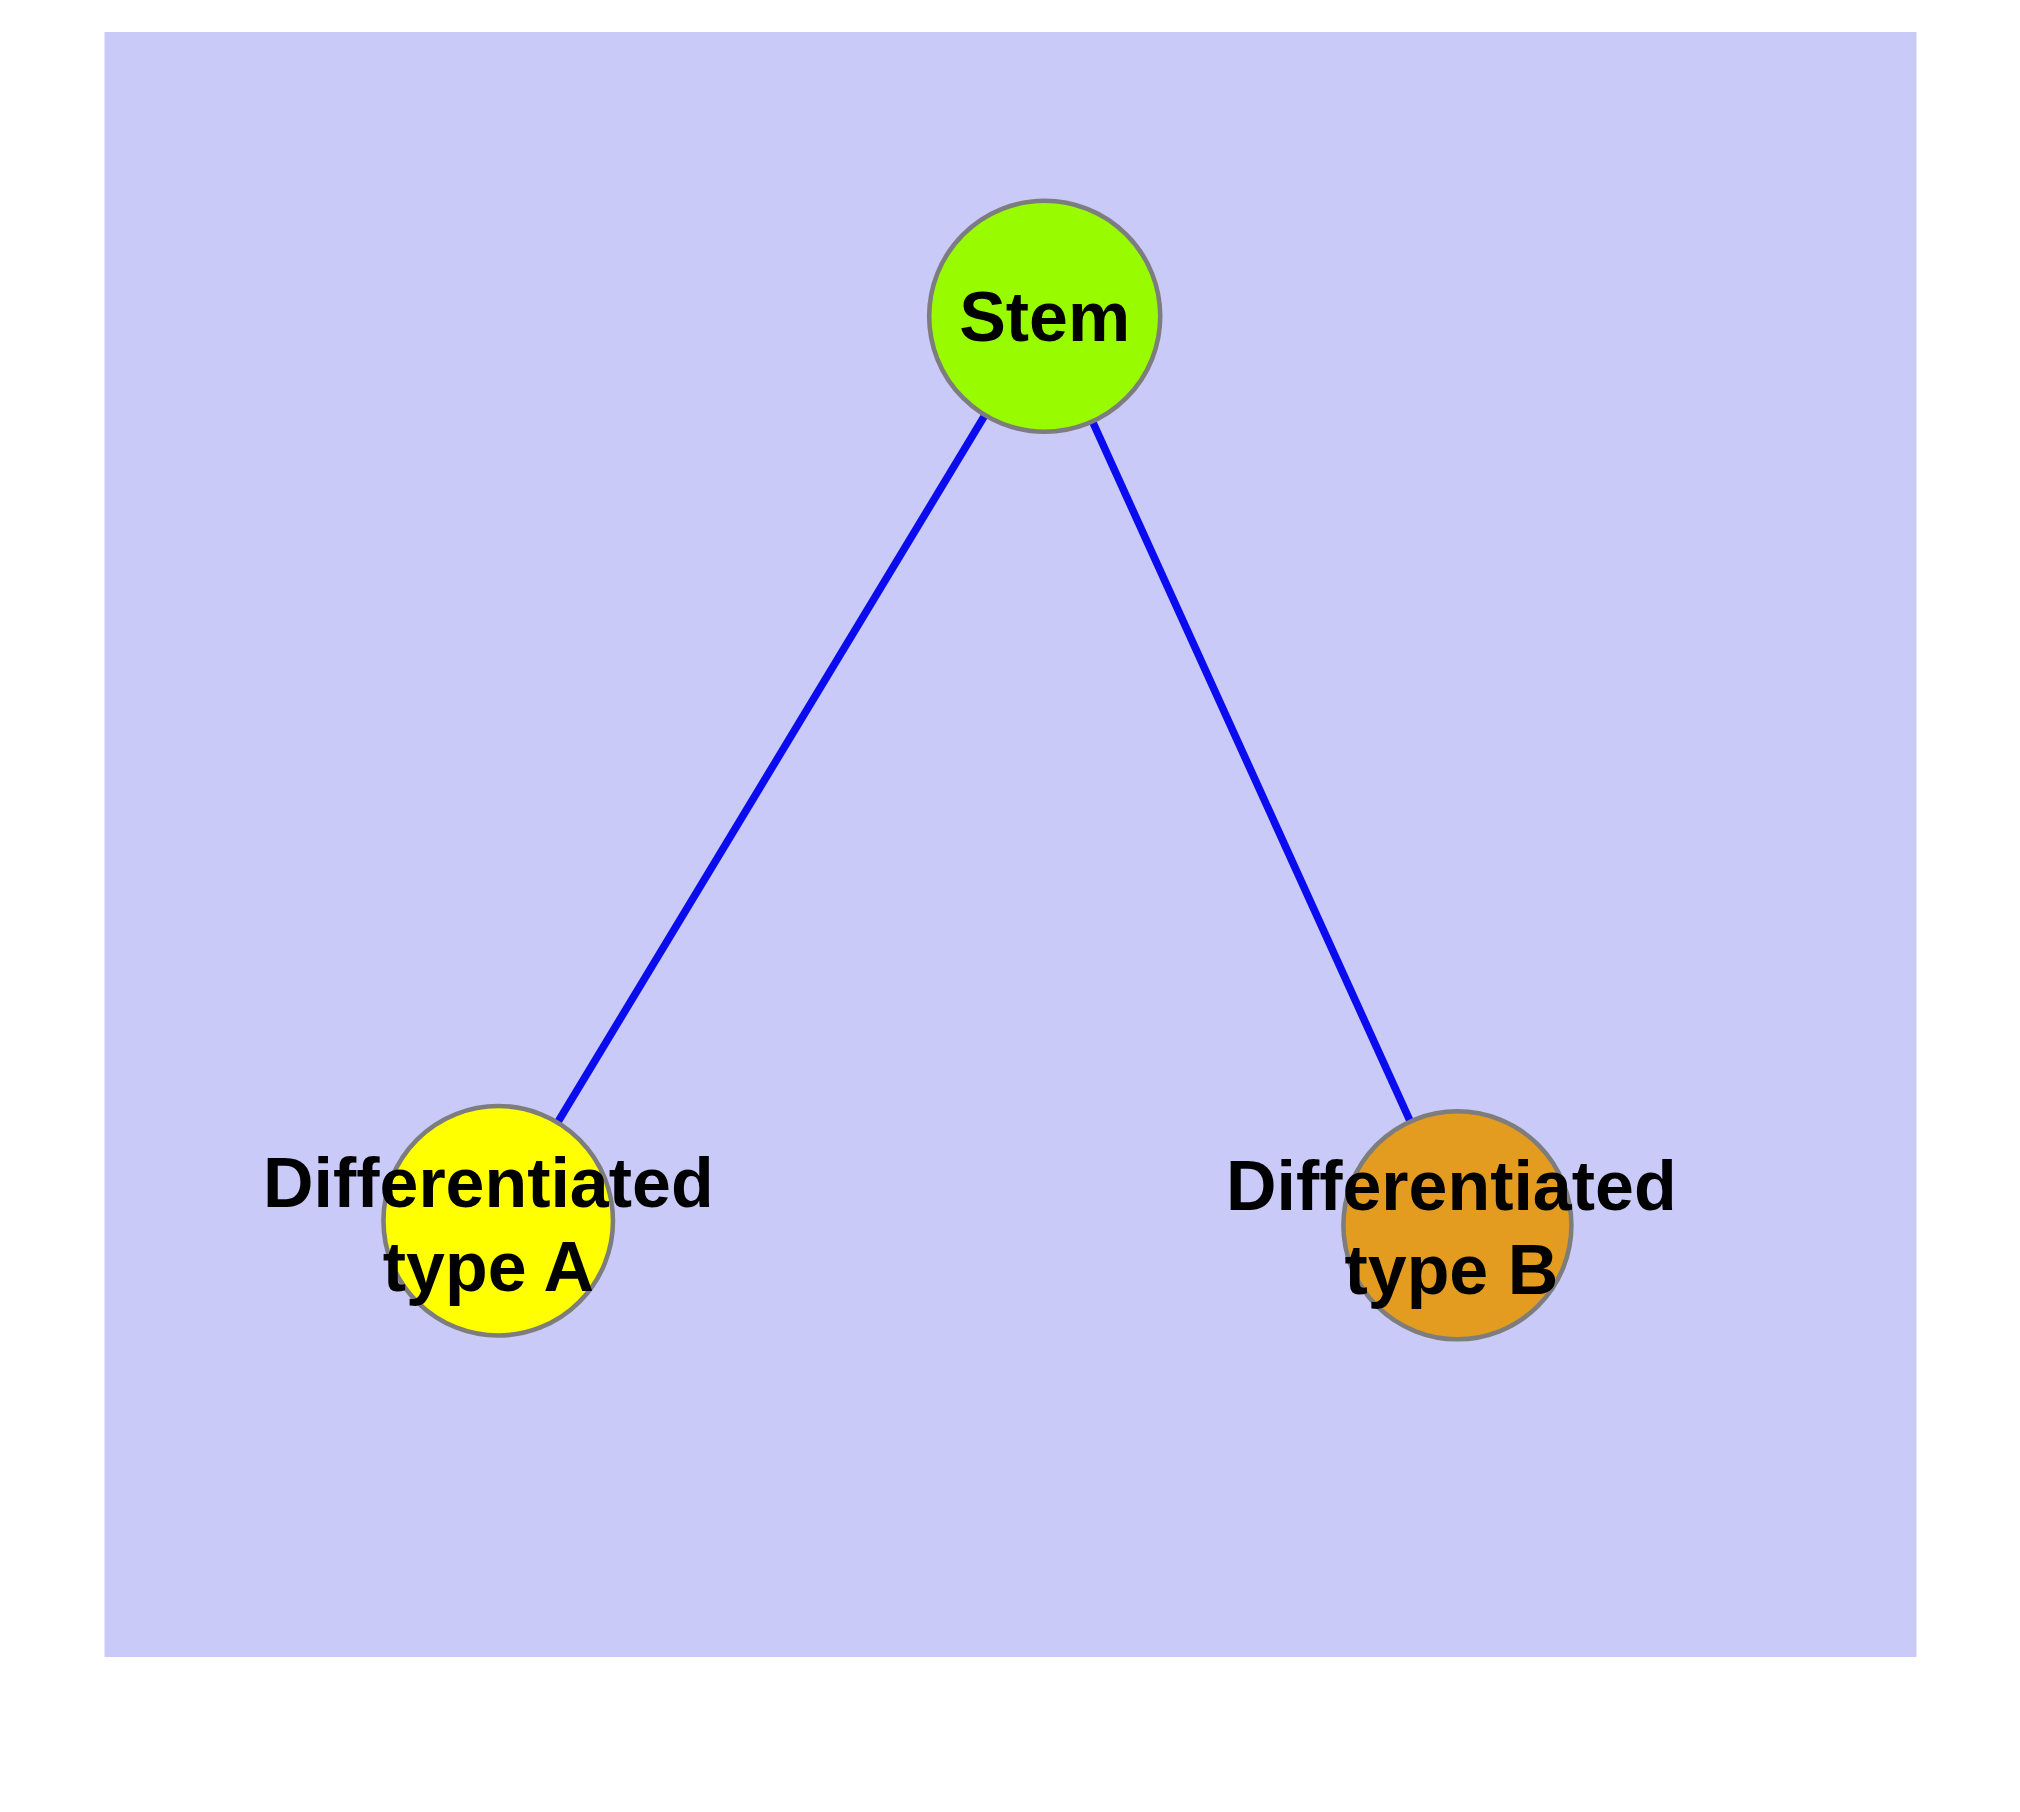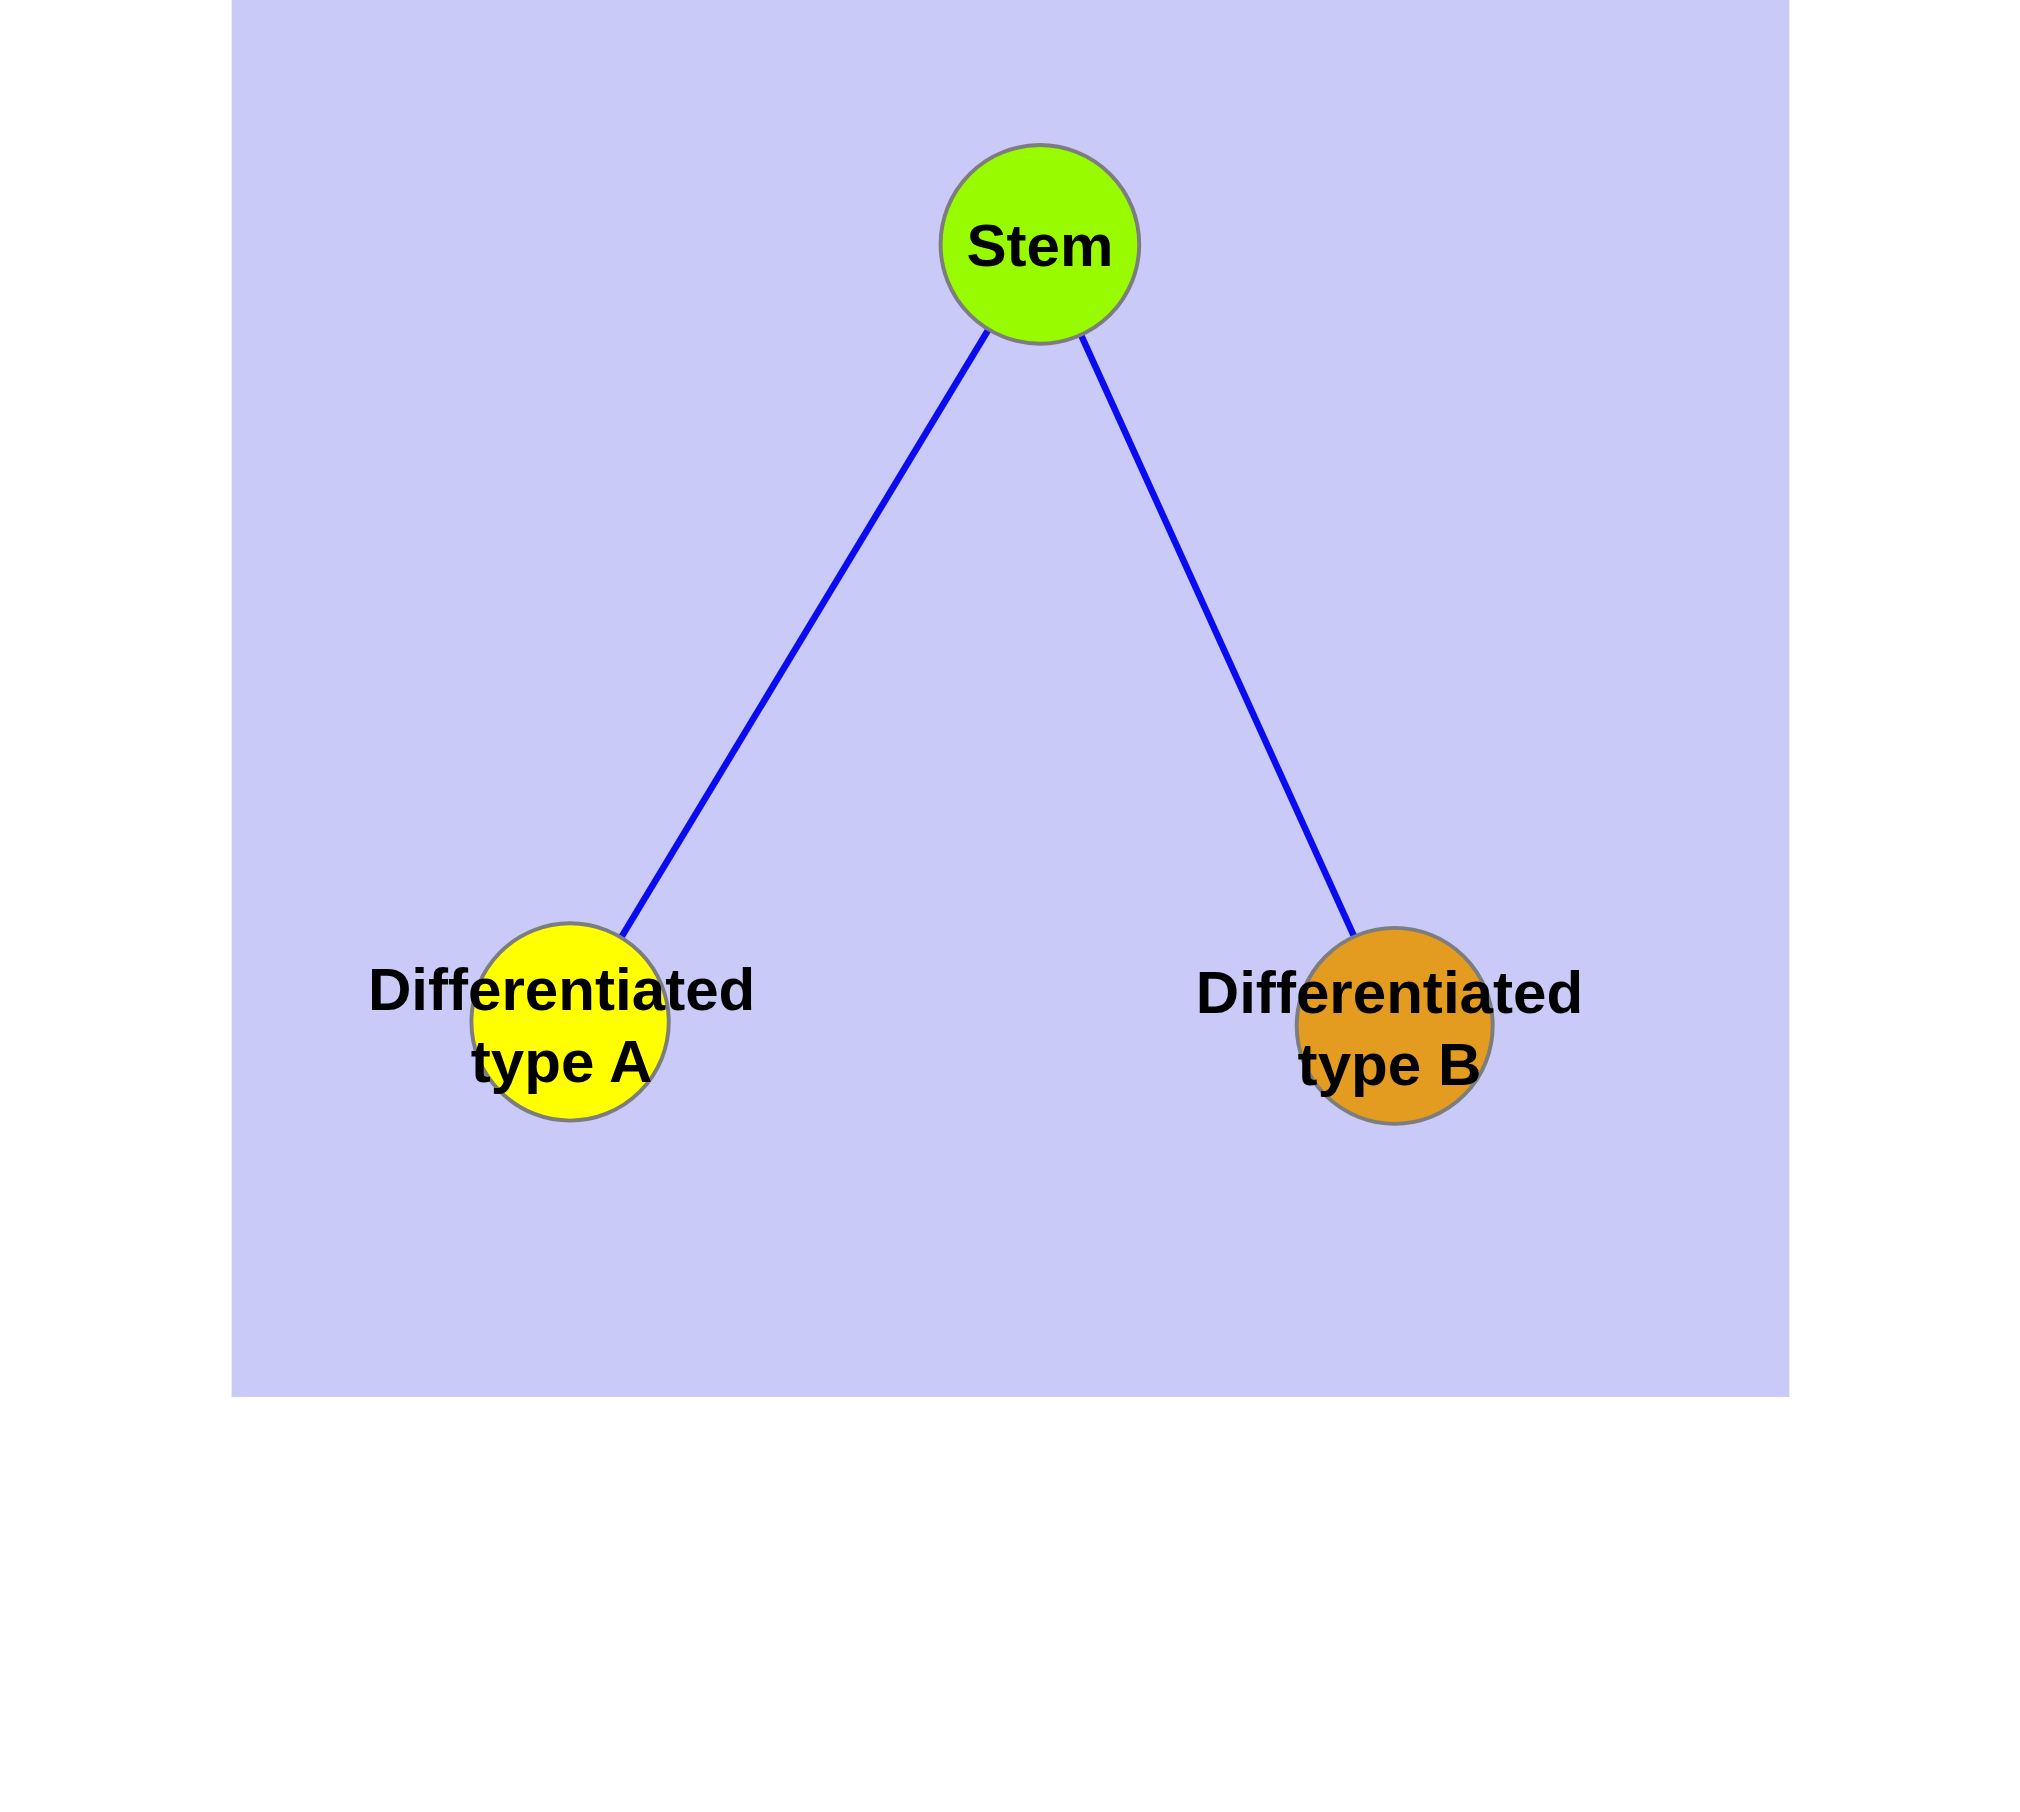--- a/index.html
+++ b/index.html
@@ -5,21 +5,22 @@
   html, body {
     margin: 0;
     padding: 0;
     width: 2021px;
     height: 1812px;
     overflow: hidden;
   }
   .diagram-root {
     position: relative;
     width: 2021px;
-    height: 1397px;
+    height: 1625px;
+    margin-top: 32px;
   }
   svg {
     display: block;
     width: 100%;
     height: 100%;
   }
   .node-label {
     font-family: "Liberation Sans", "DejaVu Sans", sans-serif;
     font-weight: bold;
     font-size: 92px;

